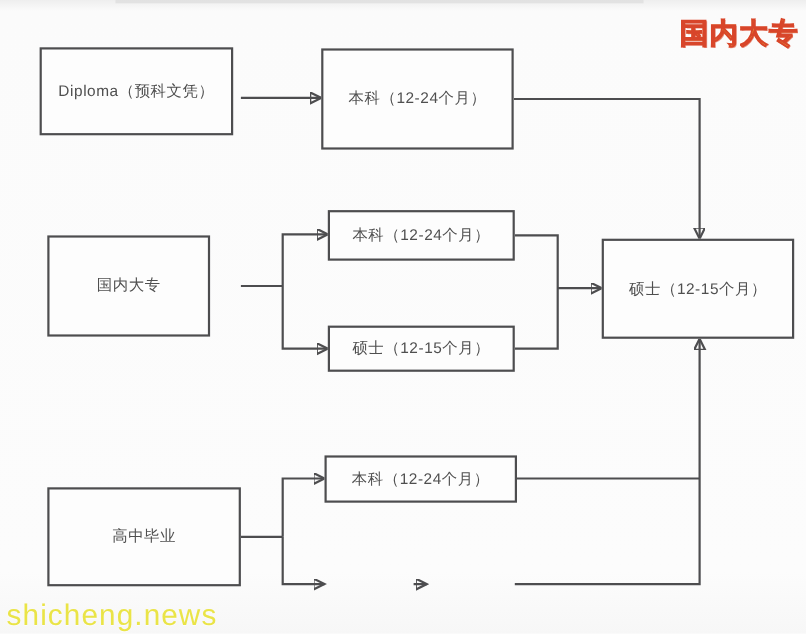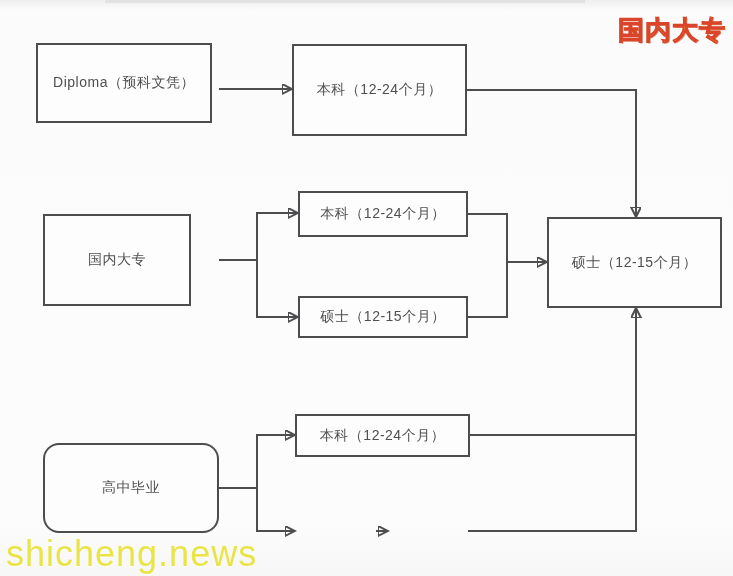--- a/index.html
+++ b/index.html
@@ -27,21 +27,21 @@
     box-sizing: border-box;
   }
   .node.small { font-size: 13px; letter-spacing: 0; }
 
   #node-diploma          { left: 36px;  top: 43px;  width: 176px; height: 80px; }
   #node-bachelor-top     { left: 292px; top: 44px;  width: 175px; height: 92px; }
   #node-domestic-college { left: 43px;  top: 214px; width: 148px; height: 92px; }
   #node-bachelor-mid     { left: 298px; top: 191px; width: 170px; height: 46px; }
   #node-master-mid       { left: 298px; top: 296px; width: 170px; height: 42px; }
   #node-master-main      { left: 547px; top: 217px; width: 175px; height: 91px; }
-  #node-high-school      { left: 43px;  top: 443px; width: 176px; height: 90px; border-radius: 16px; }
+  #node-high-school      { left: 43px;  top: 443px; width: 176px; height: 90px; }
   #node-bachelor-bottom  { left: 295px; top: 414px; width: 175px; height: 43px; }
   #node-grade11          { left: 295px; top: 515px; width: 81px;  height: 33px; }
   #node-foundation       { left: 388px; top: 515px; width: 80px;  height: 33px; }
 
   svg.wires { position: absolute; left: 0; top: 0; width: 733px; height: 576px; }
   svg.wires path { stroke: #4d4d4f; stroke-width: 2; fill: none; }
 
   
   .top-strip {
     position: absolute; left: 105px; top: 0; width: 480px; height: 3px;
@@ -54,21 +54,21 @@
     font-size: 26px; font-weight: bold; letter-spacing: 1px;
     color: #f7e63a;
     -webkit-text-stroke: 1px #d8452a;
     text-shadow: 1px 1px 0 rgba(216,69,42,.55), -1px -1px 1px rgba(255,255,255,.85);
     white-space: nowrap;
   }
 
   
   .watermark {
     position: absolute; left: 6px; bottom: 1px;
-    font-size: 36px; letter-spacing: 1px;
+    font-size: 27px; letter-spacing: 1px;
     color: #e9e33e;
     text-shadow: 0 1px 0 rgba(255,255,255,.6);
     opacity: .95;
     white-space: nowrap;
   }
 </style>
 </head>
 <body>
 
 <div class="stage">

